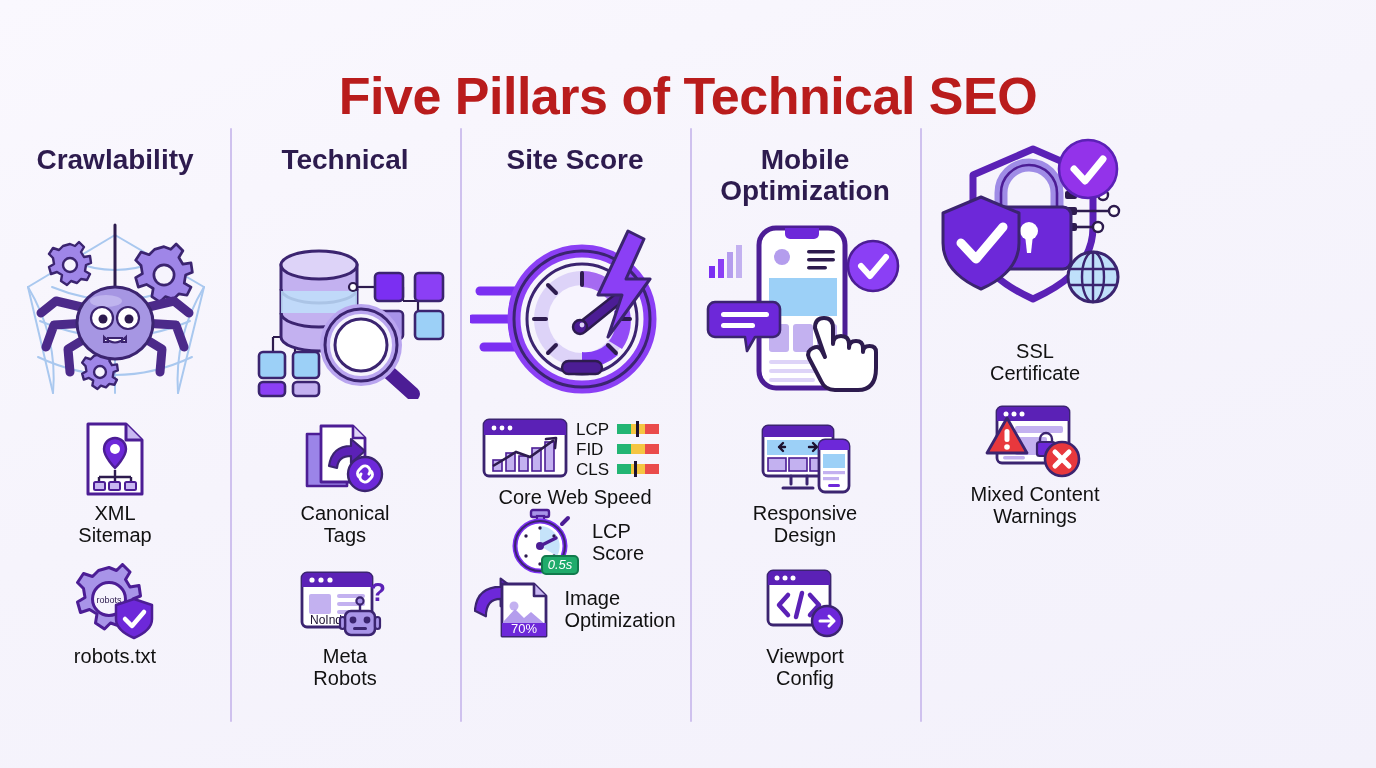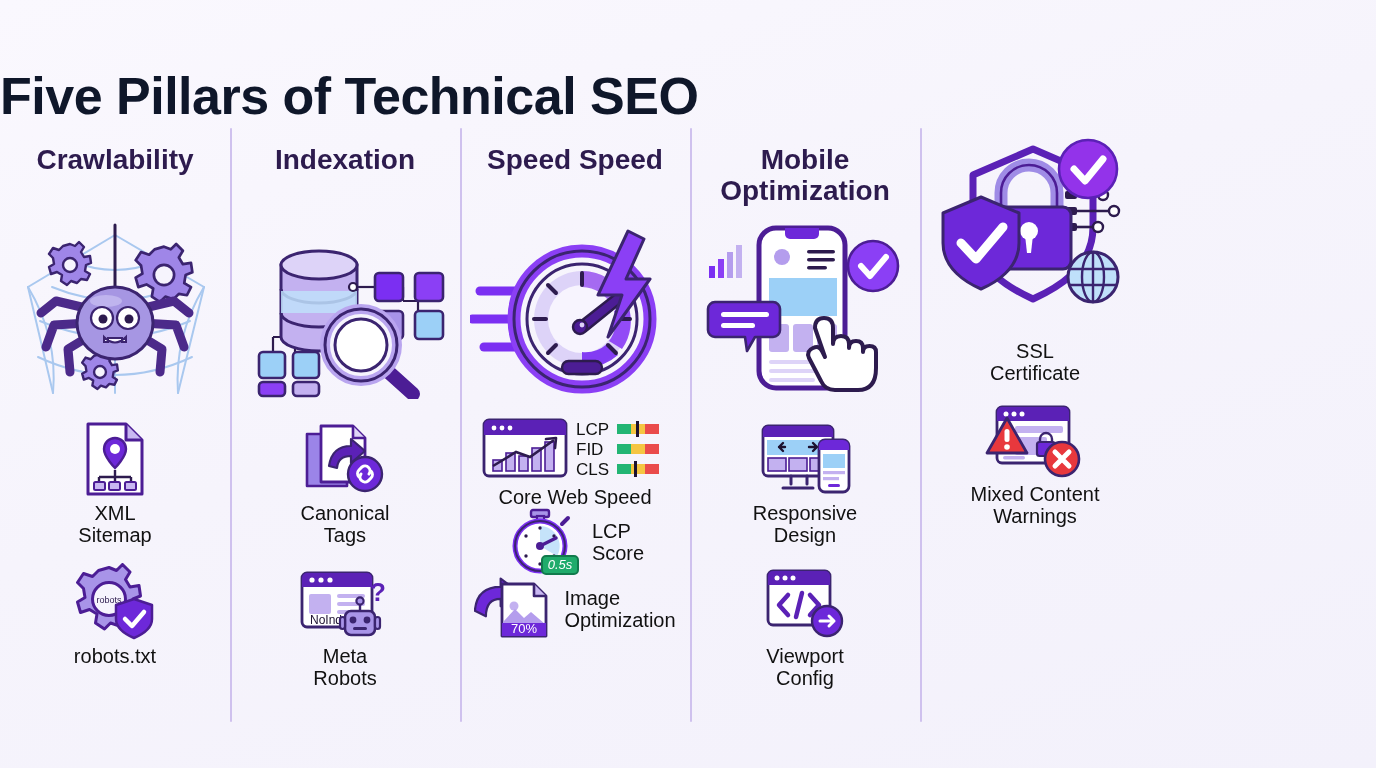--- a/index.html
+++ b/index.html
@@ -17,25 +17,25 @@
   #infographic {
     position: relative;
     width: 1376px;
     height: 768px;
   }
 
   
   .page-title {
     position: absolute;
     top: 34px; left: 0; right: 0;
-    text-align: left;
+    text-align: center;
     font-size: 52px;
     font-weight: bold;
     letter-spacing: -0.5px;
-    color: #0f172a;
+    color: #b91c1c;
     line-height: 1.05;
   }
 
   
   .columns {
     position: absolute;
     top: 128px; left: 0;
     width: 1116px; height: 600px;
     display: flex;
     flex-direction: row;
@@ -215,21 +215,21 @@
               <path d="M62 36 L80 42 V56 c0 10 -11 16 -18 19 c-7 -3 -18 -9 -18 -19 V42 Z" fill="#6d28d9" stroke="#4c1d95" stroke-width="2.5" stroke-linejoin="round"></path>
               <path d="M53 56 L60 63 L72 49" stroke="#ffffff" stroke-width="4.5" fill="none" stroke-linecap="round" stroke-linejoin="round"></path>
             </svg>
           </div>
           <div class="sub-label">robots.txt</div>
         </div>
       </div>
     </div>
 
     <div class="column">
-      <div class="col-title">Indexation</div>
+      <div class="col-title">Technical</div>
 
       <div class="hero">
         <svg width="205" height="180" viewBox="0 0 205 180">
 
           <g stroke="#2d1b4e" stroke-width="2.2" fill="none">
             <path d="M110 68 H132"></path>
             <path d="M160 82 H175 M160 82 V68 M175 82 V104"></path>
             <path d="M30 118 H75 M30 118 V133 M52 118 V133 M75 118 V133"></path>
           </g>
 
@@ -303,21 +303,21 @@
                 <rect x="57" y="64" width="14" height="3" rx="1.5" fill="#3b2470"></rect>
               </g>
             </svg>
           </div>
           <div class="sub-label">Meta<br>Robots</div>
         </div>
       </div>
     </div>
 
     <div class="column">
-      <div class="col-title">Speed Speed</div>
+      <div class="col-title">Site Score</div>
 
       <div class="hero">
         <svg width="210" height="180" viewBox="0 0 210 180">
 
           <g stroke="#7b2ff2" stroke-width="9" stroke-linecap="round">
             <path d="M10 72 H48"></path>
               <path d="M2 100 H42"></path>
               <path d="M14 128 H50"></path>
           </g>
           <circle cx="112" cy="100" r="68" fill="none" stroke="#8b3ff5" stroke-width="13"></circle>

